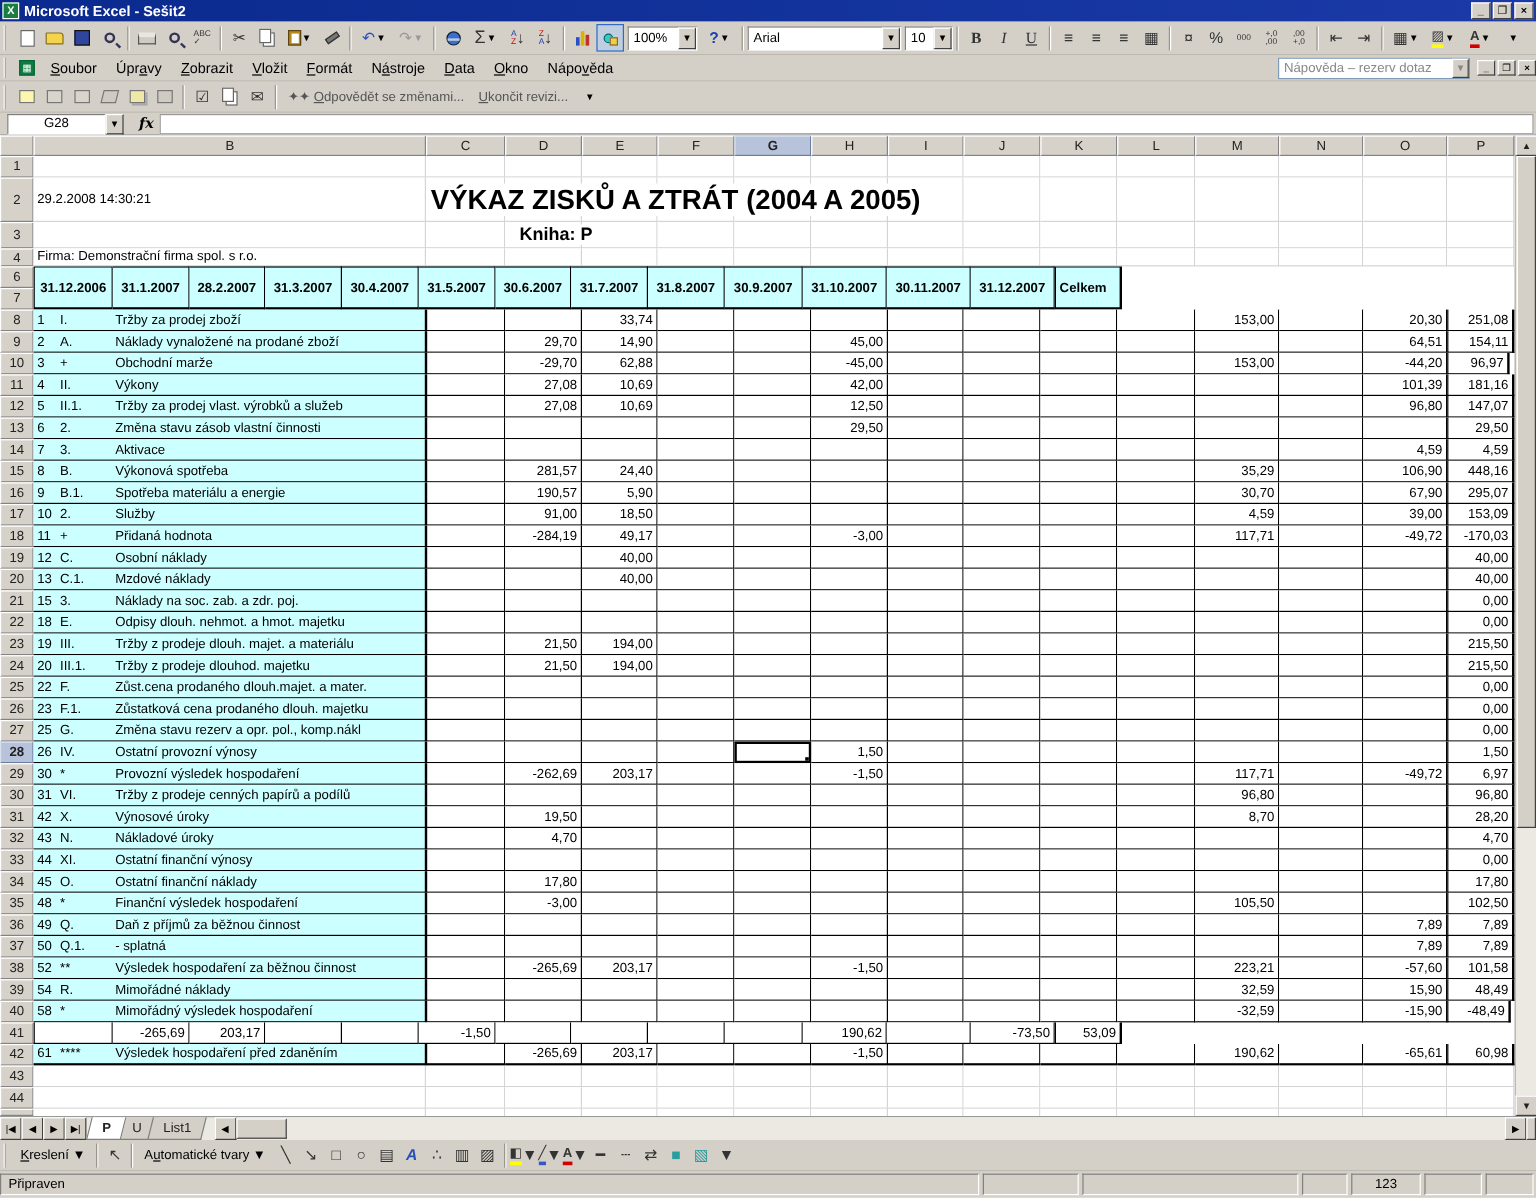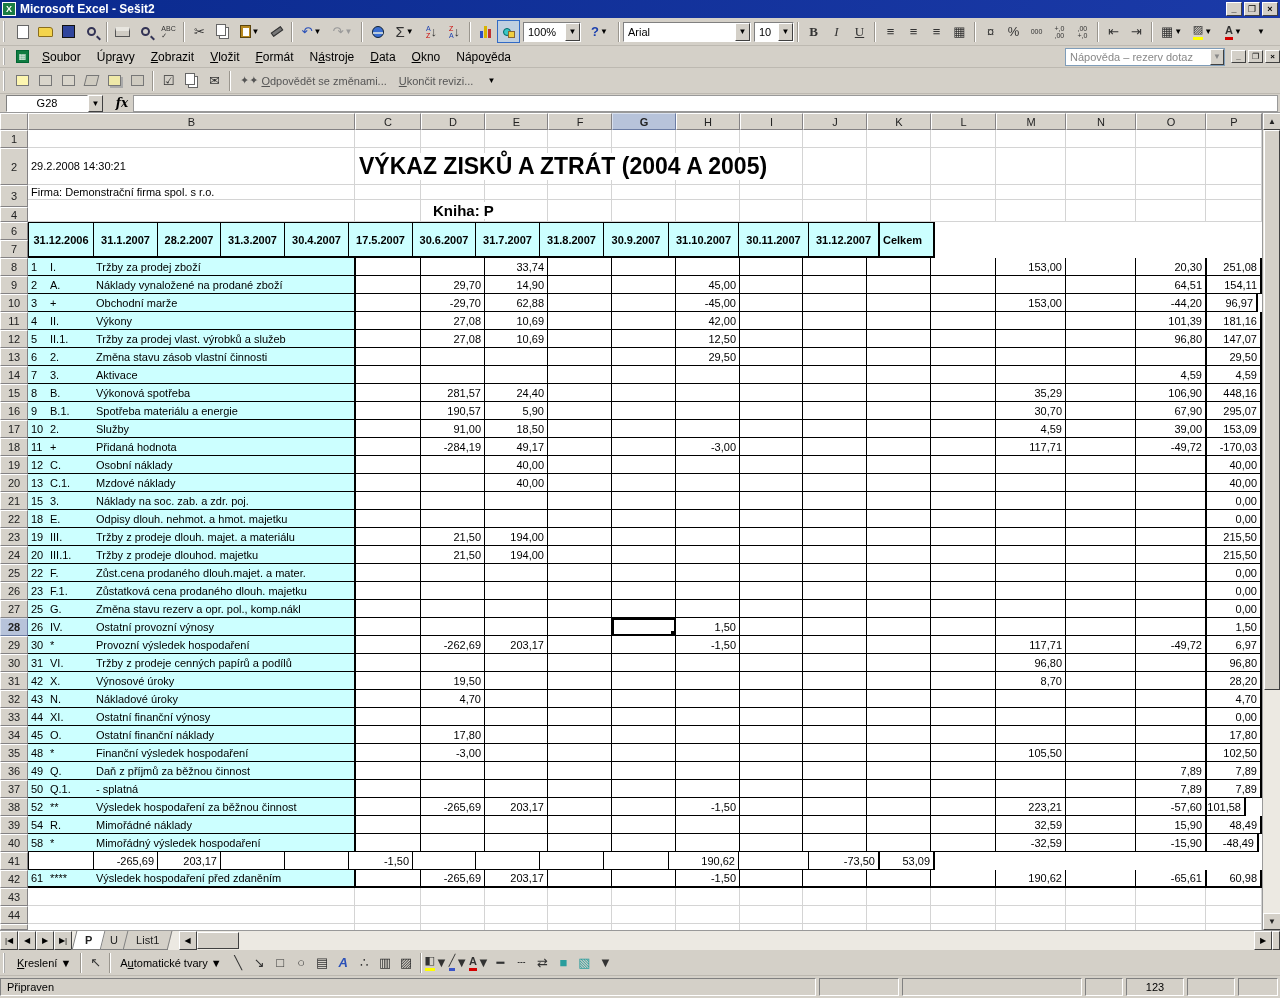--- a/index.html
+++ b/index.html
@@ -403,62 +403,62 @@
               <div class="c sv" style="width:63px"></div>
               <div class="c sv" style="width:64px"></div>
               <div class="c sv" style="width:64px"></div>
               <div class="c sv" style="width:65px"></div>
               <div class="c sv" style="width:70px"></div>
               <div class="c sv" style="width:70px"></div>
               <div class="c sv" style="width:70px"></div>
               <div class="c sv" style="width:56px"></div>
               <div class="bigtitle">VÝKAZ ZISKŮ A ZTRÁT (2004 A 2005)</div>
             </div>
+            <div class="r" style="height:22px">
+              <div class="c sv" style="width:327px"></div>
+              <div class="c sv" style="width:66px"></div>
+              <div class="c sv" style="width:64px"></div>
+              <div class="c sv" style="width:63px"></div>
+              <div class="c sv" style="width:64px"></div>
+              <div class="c sv" style="width:64px"></div>
+              <div class="c sv" style="width:64px"></div>
+              <div class="c sv" style="width:63px"></div>
+              <div class="c sv" style="width:64px"></div>
+              <div class="c sv" style="width:64px"></div>
+              <div class="c sv" style="width:65px"></div>
+              <div class="c sv" style="width:70px"></div>
+              <div class="c sv" style="width:70px"></div>
+              <div class="c sv" style="width:70px"></div>
+              <div class="c sv" style="width:56px"></div>
+              <div class="subtitle">Kniha: P</div>
+            </div>
             <div class="r" style="height:15px">
               <div class="c sv" style="width:327px">Firma: Demonstrační firma spol. s r.o.</div>
               <div class="c sv" style="width:66px"></div>
               <div class="c sv" style="width:64px"></div>
               <div class="c sv" style="width:63px"></div>
               <div class="c sv" style="width:64px"></div>
               <div class="c sv" style="width:64px"></div>
               <div class="c sv" style="width:64px"></div>
               <div class="c sv" style="width:63px"></div>
               <div class="c sv" style="width:64px"></div>
               <div class="c sv" style="width:64px"></div>
               <div class="c sv" style="width:65px"></div>
               <div class="c sv" style="width:70px"></div>
               <div class="c sv" style="width:70px"></div>
               <div class="c sv" style="width:70px"></div>
               <div class="c sv" style="width:56px"></div>
-            </div>
-            <div class="r" style="height:22px">
-              <div class="c sv" style="width:327px"></div>
-              <div class="c sv" style="width:66px"></div>
-              <div class="c sv" style="width:64px"></div>
-              <div class="c sv" style="width:63px"></div>
-              <div class="c sv" style="width:64px"></div>
-              <div class="c sv" style="width:64px"></div>
-              <div class="c sv" style="width:64px"></div>
-              <div class="c sv" style="width:63px"></div>
-              <div class="c sv" style="width:64px"></div>
-              <div class="c sv" style="width:64px"></div>
-              <div class="c sv" style="width:65px"></div>
-              <div class="c sv" style="width:70px"></div>
-              <div class="c sv" style="width:70px"></div>
-              <div class="c sv" style="width:70px"></div>
-              <div class="c sv" style="width:56px"></div>
-              <div class="subtitle">Kniha: P</div>
             </div>
             <div class="r hdr" style="height:36px">
               <div class="c colC" style="width:66px">31.12.2006</div>
               <div class="c " style="width:64px">31.1.2007</div>
               <div class="c " style="width:63px">28.2.2007</div>
               <div class="c " style="width:64px">31.3.2007</div>
               <div class="c " style="width:64px">30.4.2007</div>
-              <div class="c " style="width:64px">17.5.2007</div>
+              <div class="c " style="width:64px">31.5.2007</div>
               <div class="c " style="width:63px">30.6.2007</div>
               <div class="c " style="width:64px">31.7.2007</div>
               <div class="c " style="width:64px">31.8.2007</div>
               <div class="c " style="width:65px">30.9.2007</div>
               <div class="c " style="width:70px">31.10.2007</div>
               <div class="c " style="width:70px">30.11.2007</div>
               <div class="c " style="width:70px">31.12.2007</div>
               <div class="c pcol" style="width:56px">Celkem</div>
             </div>
             <div class="r" style="height:18px">
@@ -1103,21 +1103,21 @@
               <div class="c v" style="width:64px"></div>
               <div class="c v" style="width:64px"></div>
               <div class="c v" style="width:64px">-1,50</div>
               <div class="c v" style="width:63px"></div>
               <div class="c v" style="width:64px"></div>
               <div class="c v" style="width:64px"></div>
               <div class="c v" style="width:65px"></div>
               <div class="c v" style="width:70px">223,21</div>
               <div class="c v" style="width:70px"></div>
               <div class="c v" style="width:70px">-57,60</div>
-              <div class="c v pcol" style="width:40px">101,58</div>
+              <div class="c v pcol" style="width:56px">101,58</div>
             </div>
             <div class="r" style="height:18px">
               <div class="c lb" style="width:327px">
                 <span class="rn">54</span>
                 <span class="rc">R.</span>
                 <span class="rl">Mimořádné náklady</span>
               </div>
               <div class="c v colC" style="width:66px"></div>
               <div class="c v" style="width:64px"></div>
               <div class="c v" style="width:63px"></div>

